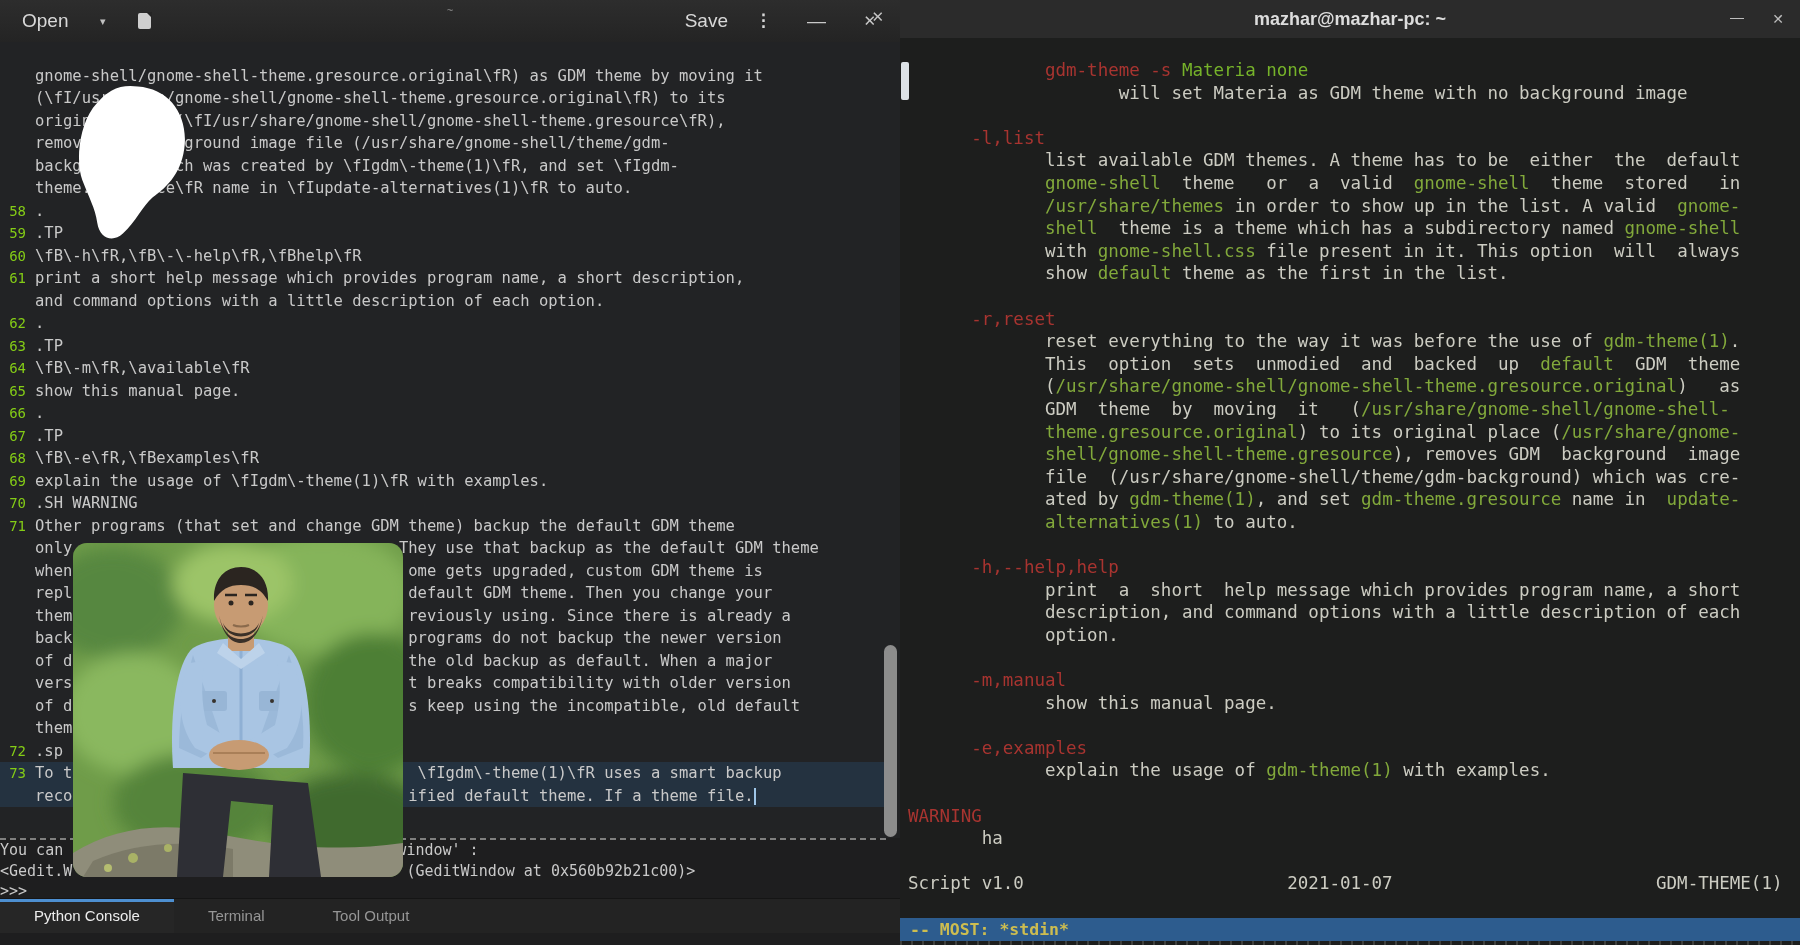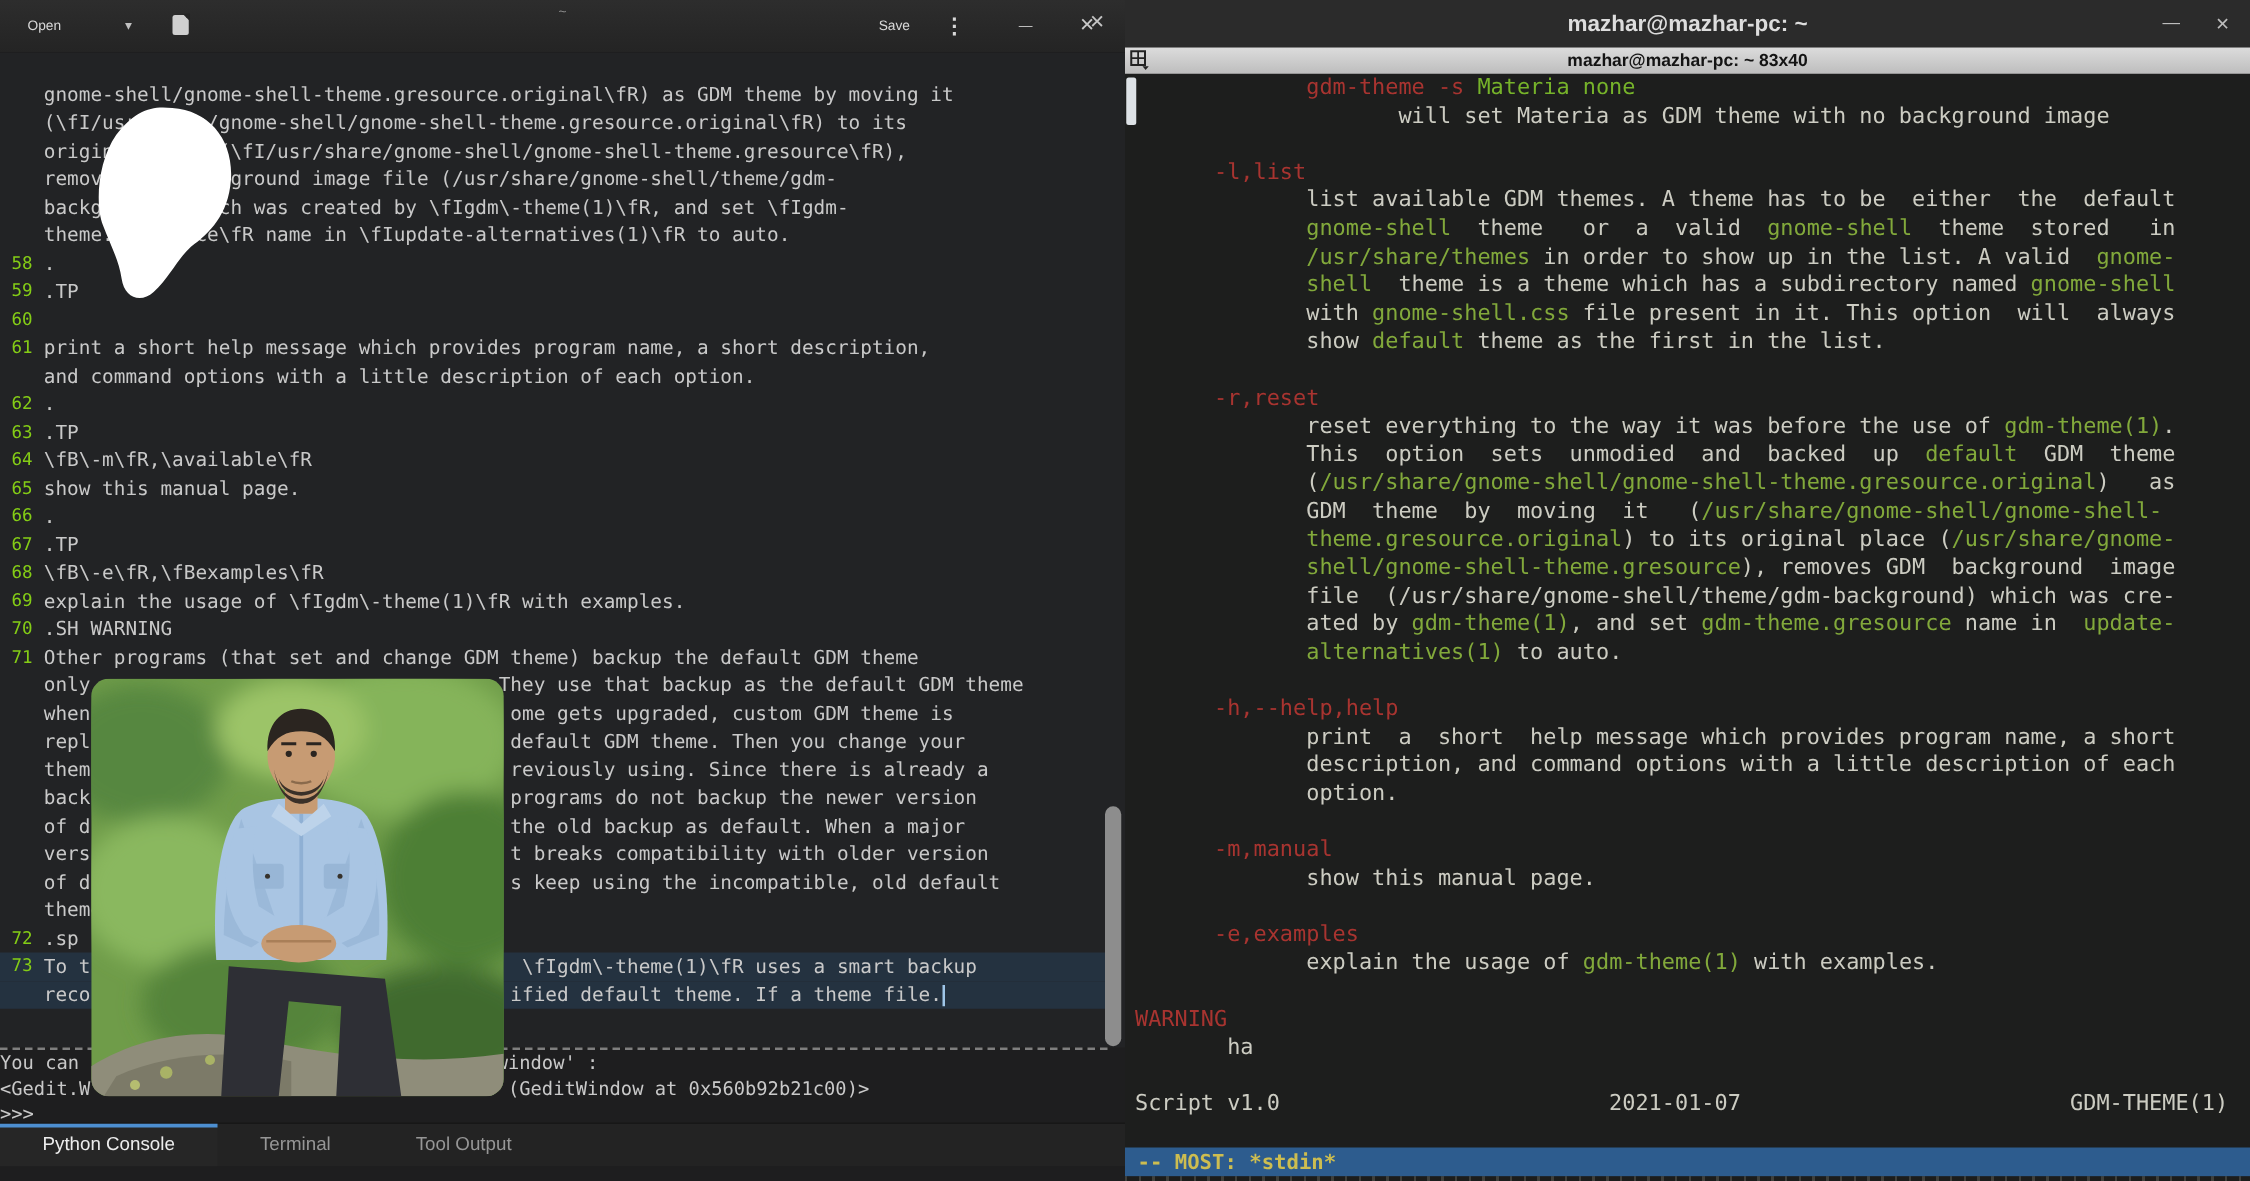--- a/index.html
+++ b/index.html
@@ -2,21 +2,21 @@
 <html style="--accent: #4d8fd1; --hl: #243240; --cursor: #9fc6e8; --term_red: #a83430; --term_green: #82a93b; --term_bright_green: #76b32a; --most_bar: #2d5c8e; --most_text: #cdbd50;"><head>
 <meta charset="utf-8">
 <style>
   html,body{margin:0;padding:0;}
   body{width:1800px;height:945px;position:relative;overflow:hidden;background:#161616;
        font-family:"Liberation Sans",sans-serif;}
   
   #gedit{position:absolute;left:0;top:0;width:900px;height:945px;background:#1e1e1f;}
   .ghead{height:42px;background:linear-gradient(#2d2d2d,#242424);border-bottom:1px solid #171717;
          position:relative;color:#d5d5d5;}
-  .hbtn{position:absolute;top:0;height:42px;line-height:42px;font-size:11px;color:#d8d8d8;cursor:default;}
+  .hbtn{position:absolute;top:0;height:42px;line-height:42px;font-size:19px;color:#d8d8d8;cursor:default;}
   #open-btn{left:22px;}
   #open-caret{left:100px;font-size:11px;color:#c0c0c0;}
   #newdoc-btn{left:138px;top:12px;height:auto;line-height:normal;}
   .gtitle{position:absolute;left:250px;right:250px;top:5px;text-align:center;}
   .gtitle .t{font-weight:bold;font-size:16px;color:#ececec;}
   .gtitle .s{font-size:11px;color:#8f8f8f;margin-top:-1px;}
   #save-btn{right:172px;}
   #kebab-btn{right:128px;font-size:17px;font-weight:bold;}
   #min-btn-g{right:74px;color:#c9c9c9;}
   #close-btn-g{right:24px;color:#c9c9c9;font-size:15px;}
@@ -115,20 +115,21 @@
         <div class="erow">
           <span class="gut">58</span>
           <span class="code">.</span>
         </div>
         <div class="erow">
           <span class="gut">59</span>
           <span class="code">.TP</span>
         </div>
         <div class="erow">
           <span class="gut">60</span>
+          <span class="code">\fB\-h\fR,\fB\-\-help\fR,\fBhelp\fR</span>
         </div>
         <div class="erow">
           <span class="gut">61</span>
           <span class="code">print a short help message which provides program name, a short description,</span>
         </div>
         <div class="erow">
           <span class="gut"></span>
           <span class="code">and command options with a little description of each option.</span>
         </div>
         <div class="erow">
@@ -294,29 +295,20 @@
     <path d="M150,100 L168,116 L186,100 L192,110 L168,126 L144,110 Z" fill="#bdd3ea"></path>
   </svg>
 </div>
 
 <div id="term">
   <div class="ttitle">
     <span class="t">mazhar@mazhar-pc: ~</span>
     <span id="min-btn-t">—</span>
     <span id="close-btn-t">✕</span>
   </div>
-  <div class="ttabs">
-    <svg id="tgroup-icon" width="16" height="16" viewBox="0 0 16 16">
-      <rect x="1" y="1" width="11" height="11" fill="none" stroke="#222" stroke-width="1.6"></rect>
-      <line x1="6.5" y1="1" x2="6.5" y2="12" stroke="#222" stroke-width="1.4"></line>
-      <line x1="1" y1="6.5" x2="12" y2="6.5" stroke="#222" stroke-width="1.4"></line>
-      <path d="M10,13 L15,13 L12.5,16 Z" fill="#222"></path>
-    </svg>
-    <span>mazhar@mazhar-pc: ~ 83x40</span>
-  </div>
   <div id="term-scrollbar"></div>
   <div id="tbody">
     <div id="term-rows">
         <div class="trow"><span class="c-f">             </span><span class="c-r">gdm-theme -s </span><span class="c-b">Materia none</span></div>
         <div class="trow"><span class="c-f">                    will set Materia as GDM theme with no background image</span></div>
         <div class="trow"></div>
         <div class="trow"><span class="c-f">      </span><span class="c-r">-l,list</span></div>
         <div class="trow"><span class="c-f">             list available GDM themes. A theme has to be  either  the  default</span></div>
         <div class="trow"><span class="c-f">             </span><span class="c-g">gnome-shell</span><span class="c-f">  theme   or  a  valid  </span><span class="c-g">gnome-shell</span><span class="c-f">  theme  stored   in</span></div>
         <div class="trow"><span class="c-f">             </span><span class="c-g">/usr/share/themes</span><span class="c-f"> in order to show up in the list. A valid  </span><span class="c-g">gnome-</span></div>

